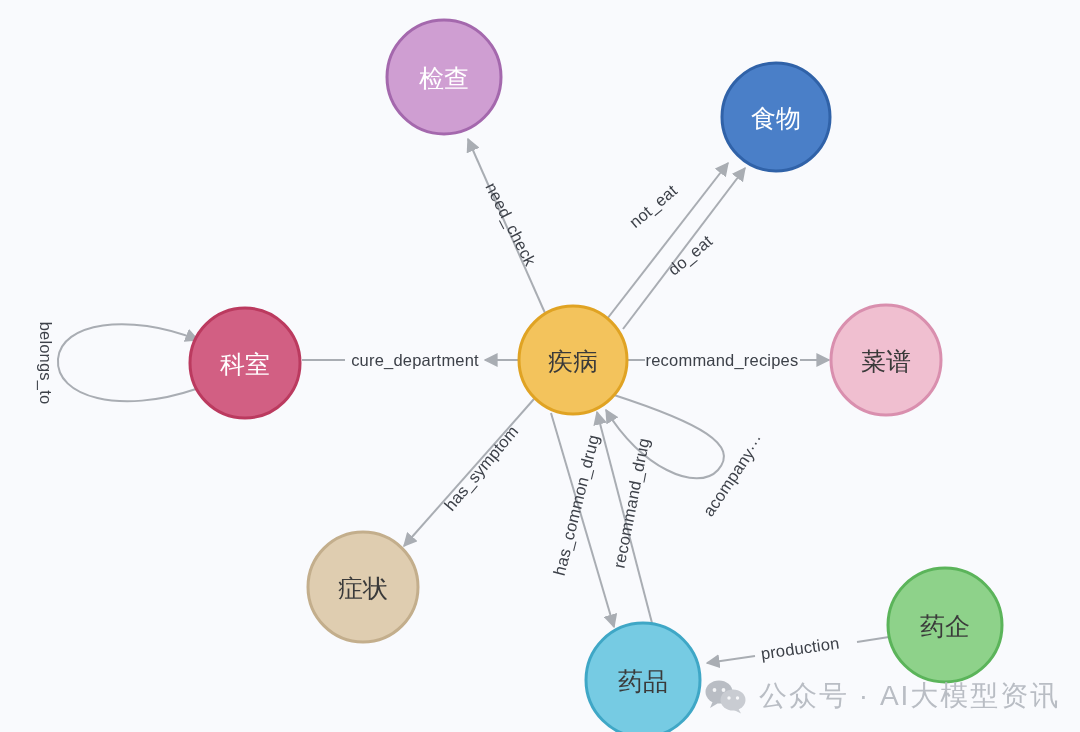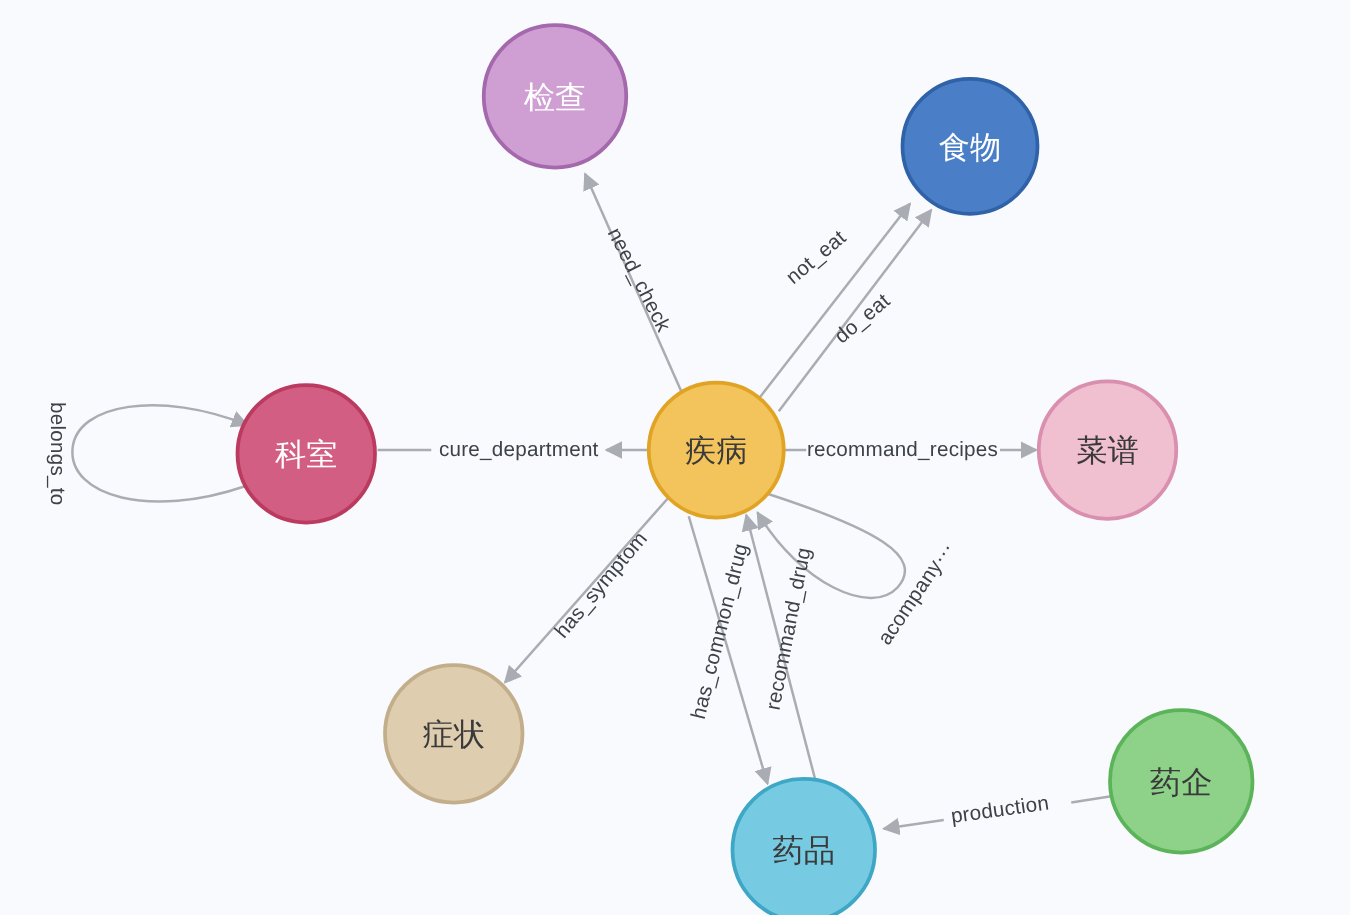--- a/index.html
+++ b/index.html
@@ -147,14 +147,29 @@
       <text class="edge-label" x="722" y="345">recommand_recipes</text>
       <text class="edge-label" x="481" y="453" transform="rotate(-50 481 453)">has_symptom</text>
       <text class="edge-label" x="576" y="490" transform="rotate(-76 576 490)">has_common_drug</text>
       <text class="edge-label" x="631" y="488" transform="rotate(-79 631 488)">recommand_drug</text>
       <text class="edge-label" x="733" y="460" transform="rotate(-56 733 460)">acompany···</text>
       <text class="edge-label" x="46" y="348" transform="rotate(90 46 348)">belongs_to</text>
       <text class="edge-label" x="800" y="633" transform="rotate(-8 800 633)">production</text>
     </g>
   </svg>
 
+  <div class="watermark" style="left:705px; top:662px;">
+    <span class="wm-icon">
+      <svg width="42" height="36" viewBox="0 0 42 36" aria-hidden="true">
+        <ellipse cx="14" cy="14" rx="13.5" ry="11.5" fill="#b9bdc4"></ellipse>
+        <path d="M 8 23 L 5 30 L 12.5 25.5 Z" fill="#b9bdc4"></path>
+        <ellipse cx="28" cy="22" rx="12.5" ry="10.5" fill="#c9ccd2"></ellipse>
+        <path d="M 33 30 L 36 35.5 L 29 32 Z" fill="#c9ccd2"></path>
+        <circle cx="9.5" cy="12" r="1.9" fill="#f4f5f7"></circle>
+        <circle cx="18.5" cy="12" r="1.9" fill="#f4f5f7"></circle>
+        <circle cx="24" cy="20" r="1.7" fill="#f7f8fa"></circle>
+        <circle cx="32.5" cy="20" r="1.7" fill="#f7f8fa"></circle>
+      </svg>
+    </span>
+    <span>公众号 · AI大模型资讯</span>
+  </div>
 
 </div>
 
 </body></html>

